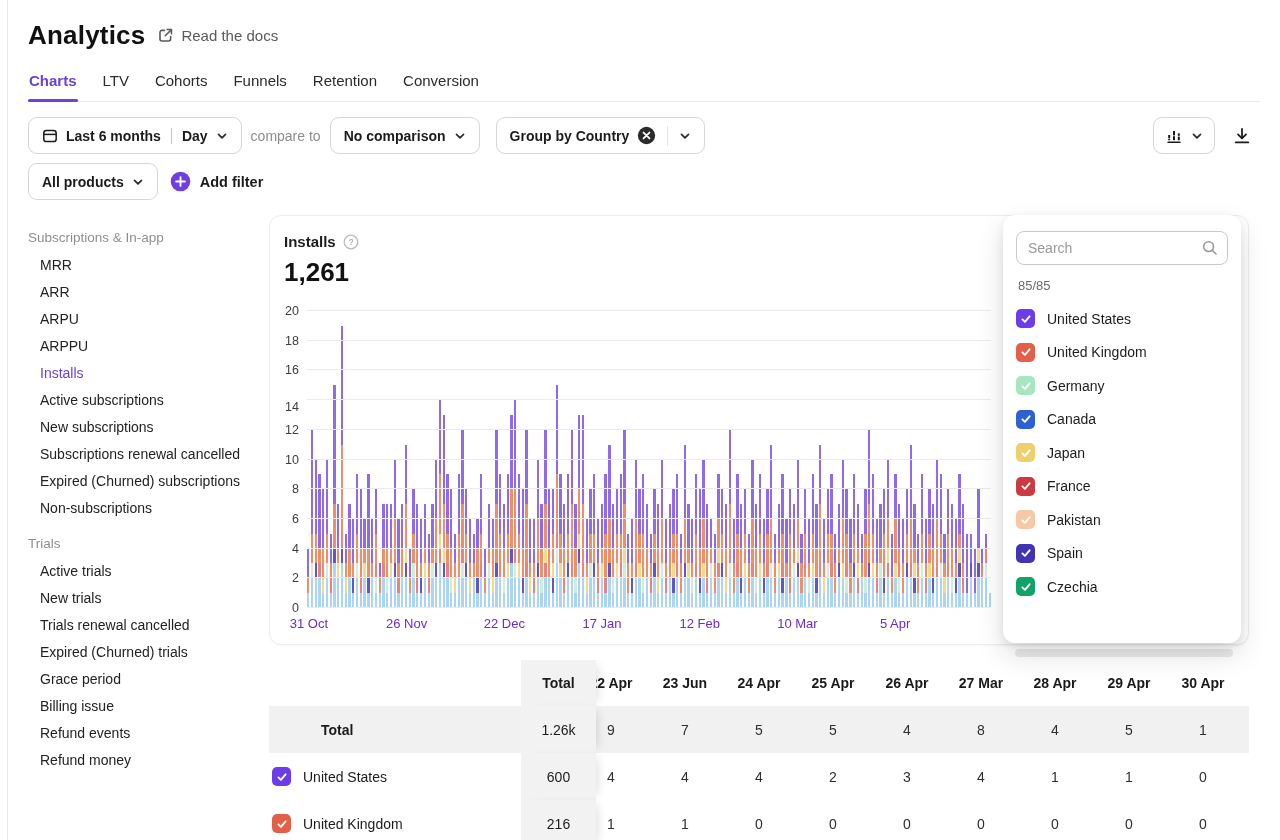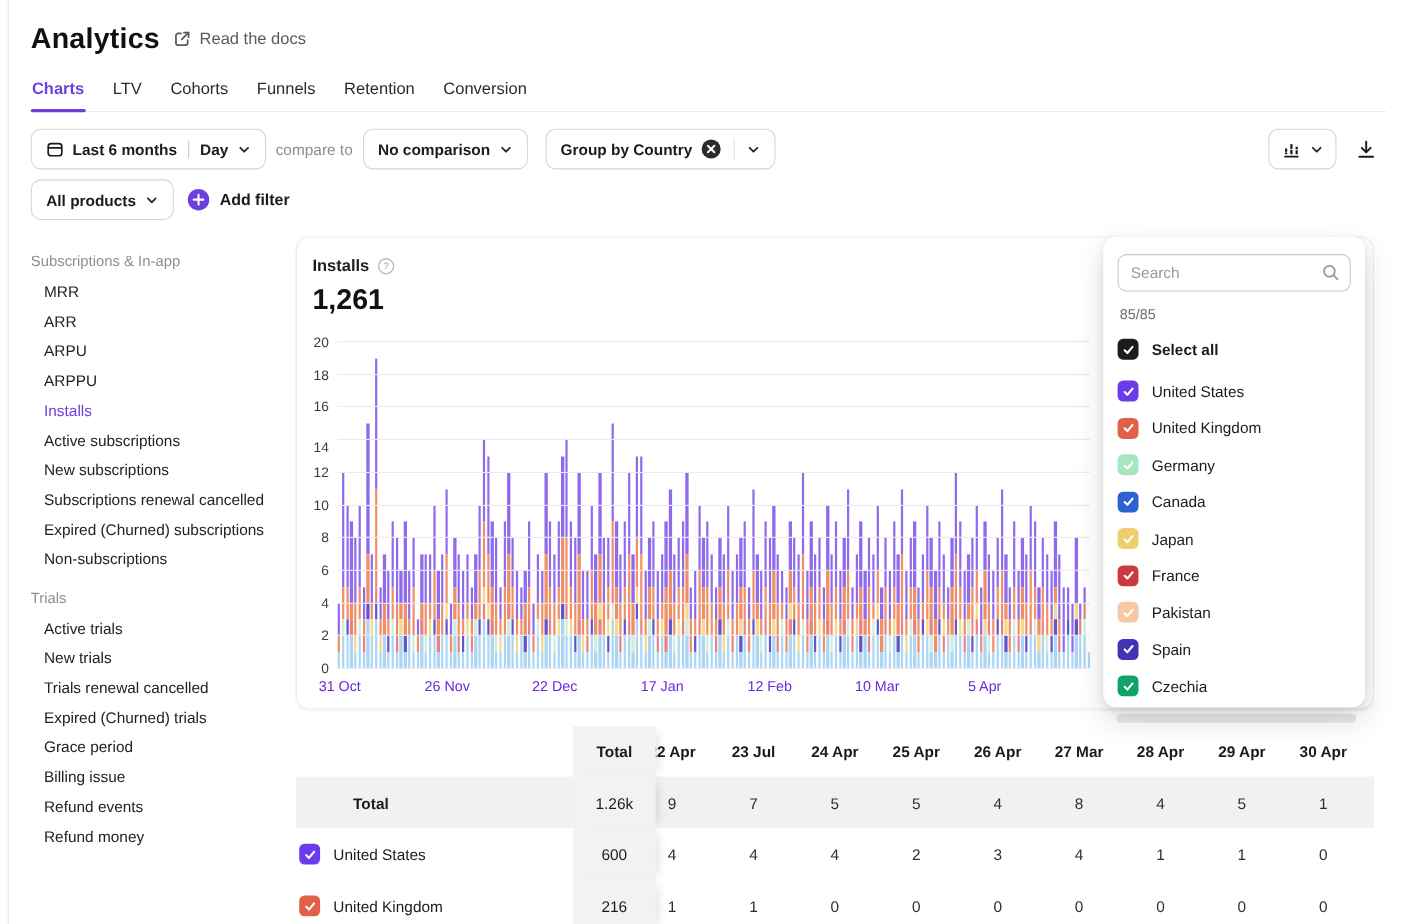--- a/index.html
+++ b/index.html
@@ -1375,28 +1375,20 @@
       <input type="text" placeholder="Search" style="">
       <span class="search-ic">
         <svg width="18" height="18" viewBox="0 0 18 18" fill="none" stroke="#9a9a9a" stroke-width="1.6" stroke-linecap="round">
             <circle cx="7.6" cy="7.6" r="4.9"></circle>
             <path d="M11.4 11.4 15 15"></path>
           </svg>
       </span>
     </div>
     <div class="count">85/85</div>
     <div id="country-list">
-        <div class="chk-row">
-          <span class="chk" style="background: rgb(28, 28, 30);">
-            <svg width="12" height="12" viewBox="0 0 12 12" fill="none" stroke="#fff" stroke-width="1.9" stroke-linecap="round" stroke-linejoin="round">
-              <path d="M2.4 6.4 4.9 8.9 9.6 3.3"></path>
-            </svg>
-          </span>
-          <span class="chk-label" style="font-weight: 600;">Select all</span>
-        </div>
         <div class="chk-row first-country">
           <span class="chk" style="background: rgb(108, 59, 235);">
             <svg width="12" height="12" viewBox="0 0 12 12" fill="none" stroke="#fff" stroke-width="1.9" stroke-linecap="round" stroke-linejoin="round">
               <path d="M2.4 6.4 4.9 8.9 9.6 3.3"></path>
             </svg>
           </span>
           <span class="chk-label">United States</span>
         </div>
         <div class="chk-row">
           <span class="chk" style="background: rgb(226, 96, 74);">
@@ -1467,21 +1459,21 @@
 
   <div class="hscroll"></div>
 
   <div class="table" id="data-table">
       <div class="t-row head">
         <div class="t-label"></div>
         <div class="t-total">Total</div>
         <div class="dates-vp">
           <div class="dates-tk">
             <div class="dcell">22 Apr</div>
-            <div class="dcell">23 Jul</div>
+            <div class="dcell">23 Jun</div>
             <div class="dcell">24 Apr</div>
             <div class="dcell">25 Apr</div>
             <div class="dcell">26 Apr</div>
             <div class="dcell">27 Mar</div>
             <div class="dcell">28 Apr</div>
             <div class="dcell">29 Apr</div>
             <div class="dcell">30 Apr</div>
           </div>
         </div>
       </div>

